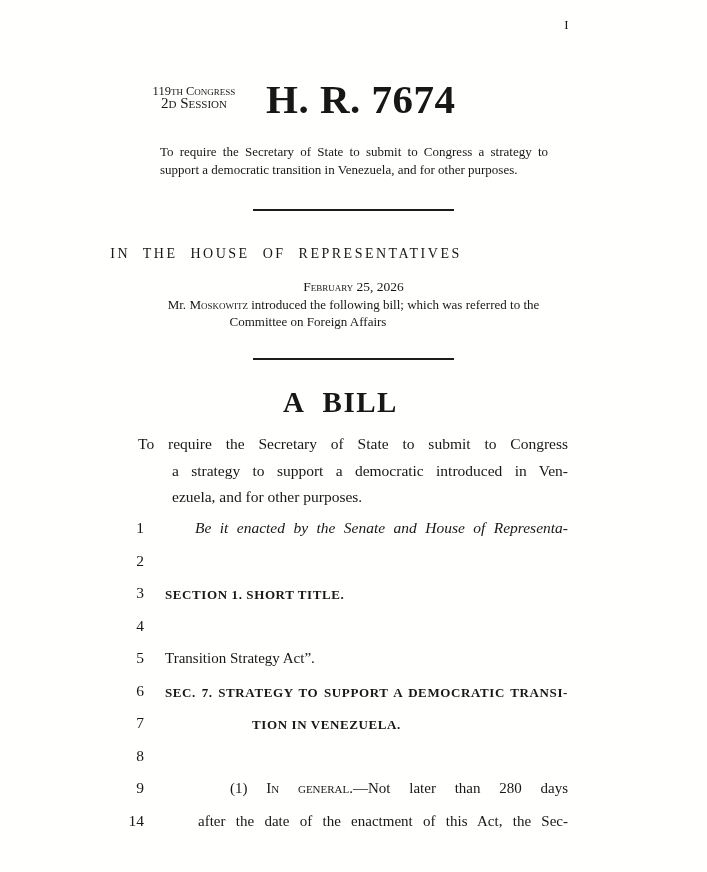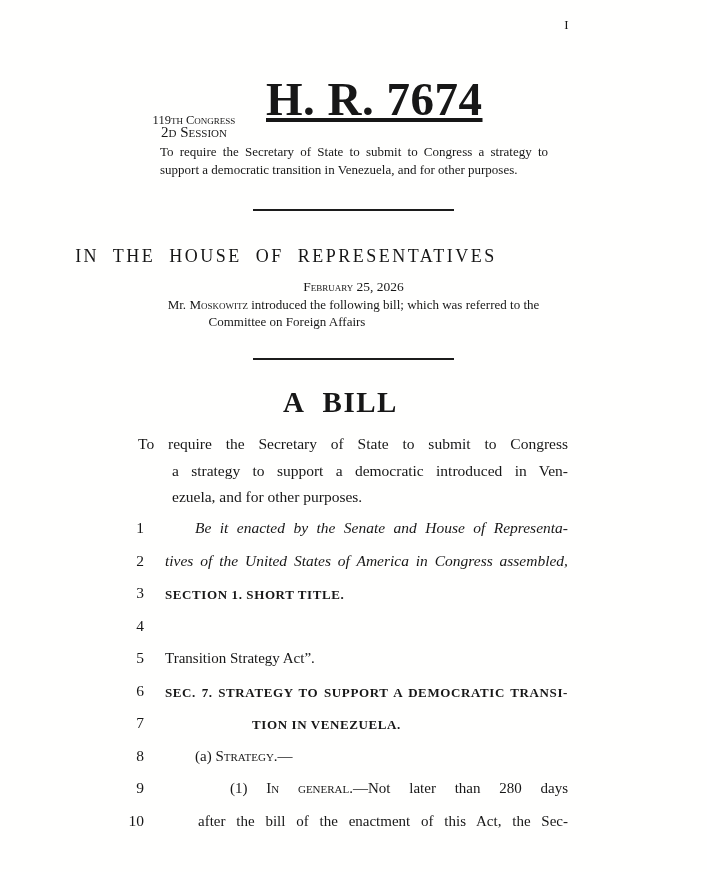--- a/index.html
+++ b/index.html
@@ -20,59 +20,59 @@
 
   
   .pageno {
     left:552px; top:17px; width:30px;
     font-size:13px; text-align:center; letter-spacing:1px;
   }
 
   
   .congress-block {
     left:128px; top:85px; width:132px;
-    text-align:center; line-height:12px;margin-top:29px;
+    text-align:center; line-height:12px;
   }
   .congress-line  { font-size:12.5px; }
   .session-line   { font-size:15px; }
   .bill-number {
     left:266px; top:76px; width:200px;
-    font-size:47px; font-weight:bold; letter-spacing:0.5px;
-    line-height:46px; white-space:nowrap;text-decoration:underline;
+    font-size:41px; font-weight:bold; letter-spacing:0.5px;
+    line-height:46px; white-space:nowrap;
   }
 
   
   .preamble {
     left:160px; top:143px; width:388px;
     font-size:13px; line-height:17.5px;
     text-align:justify;
   }
 
   .rule {
     height:2px; background:#1c1c1c; width:201px; left:253px;
   }
   .rule1 { top:209px; }
   .rule2 { top:358px; }
 
   .chamber {
     left:0; top:246px; width:572px;
-    font-size:18px; letter-spacing:2.5px; word-spacing:7px;
+    font-size:14px; letter-spacing:2.5px; word-spacing:7px;
     text-align:center;
   }
   .intro-date {
     left:0; top:279px; width:707px;
     font-size:13.5px; text-align:center;
   }
   .intro-line1 {
     left:0; top:297px; width:707px;
     font-size:13px; text-align:center;
   }
   .intro-line2 {
     left:0; top:314px; width:574px;
-    font-size:13px; text-align:center;
+    font-size:13px; text-align:center;padding-left:21px;
   }
 
   .bill-heading {
     left:0; top:386px; width:681px;
     font-size:29px; font-weight:bold;
     letter-spacing:1.5px; word-spacing:10px;
     text-align:center;
   }
 
   
@@ -136,21 +136,20 @@
   <div class="abs lt-line lt1">To require the Secretary of State to submit to Congress</div>
   <div class="abs lt-line lt2">a strategy to support a democratic introduced in Ven-</div>
   <div class="abs lt-line lt3">ezuela, and for other purposes.</div>
 
   <div class="bl" style="top:517px">
     <span class="ln">1</span>
     <span class="lt italic just ind30">Be it enacted by the Senate and House of Representa-</span>
   </div>
   <div class="bl" style="top:550px">
     <span class="ln">2</span>
-    <span class="lt italic just">tives of the United States of America in Congress assembled,</span>
   </div>
   <div class="bl" style="top:582px">
     <span class="ln">3</span>
     <span class="lt bold-head">SECTION 1. SHORT TITLE.</span>
   </div>
   <div class="bl" style="top:615px">
     <span class="ln">4</span>
   </div>
   <div class="bl" style="top:647px">
     <span class="ln">5</span>
@@ -159,24 +158,23 @@
   <div class="bl" style="top:680px">
     <span class="ln">6</span>
     <span class="lt bold-head just">SEC. 7. STRATEGY TO SUPPORT A DEMOCRATIC TRANSI-</span>
   </div>
   <div class="bl" style="top:712px">
     <span class="ln">7</span>
     <span class="lt bold-head ind87">TION IN VENEZUELA.</span>
   </div>
   <div class="bl" style="top:745px">
     <span class="ln">8</span>
-    <span class="lt ind30"><span>(a) </span><span class="sc">Strategy</span><span>.—</span></span>
   </div>
   <div class="bl" style="top:777px">
     <span class="ln">9</span>
     <span class="lt just ind65"><span>(1) </span><span class="sc">In general</span><span>.—Not later than 280 days</span></span>
   </div>
   <div class="bl" style="top:810px">
-    <span class="ln">10</span>
-    <span class="lt just ind33">after the bill of the enactment of this Act, the Sec-</span>
+    <span class="ln">14</span>
+    <span class="lt just ind33">after the date of the enactment of this Act, the Sec-</span>
   </div>
 
 </div>
 
 </body></html>

